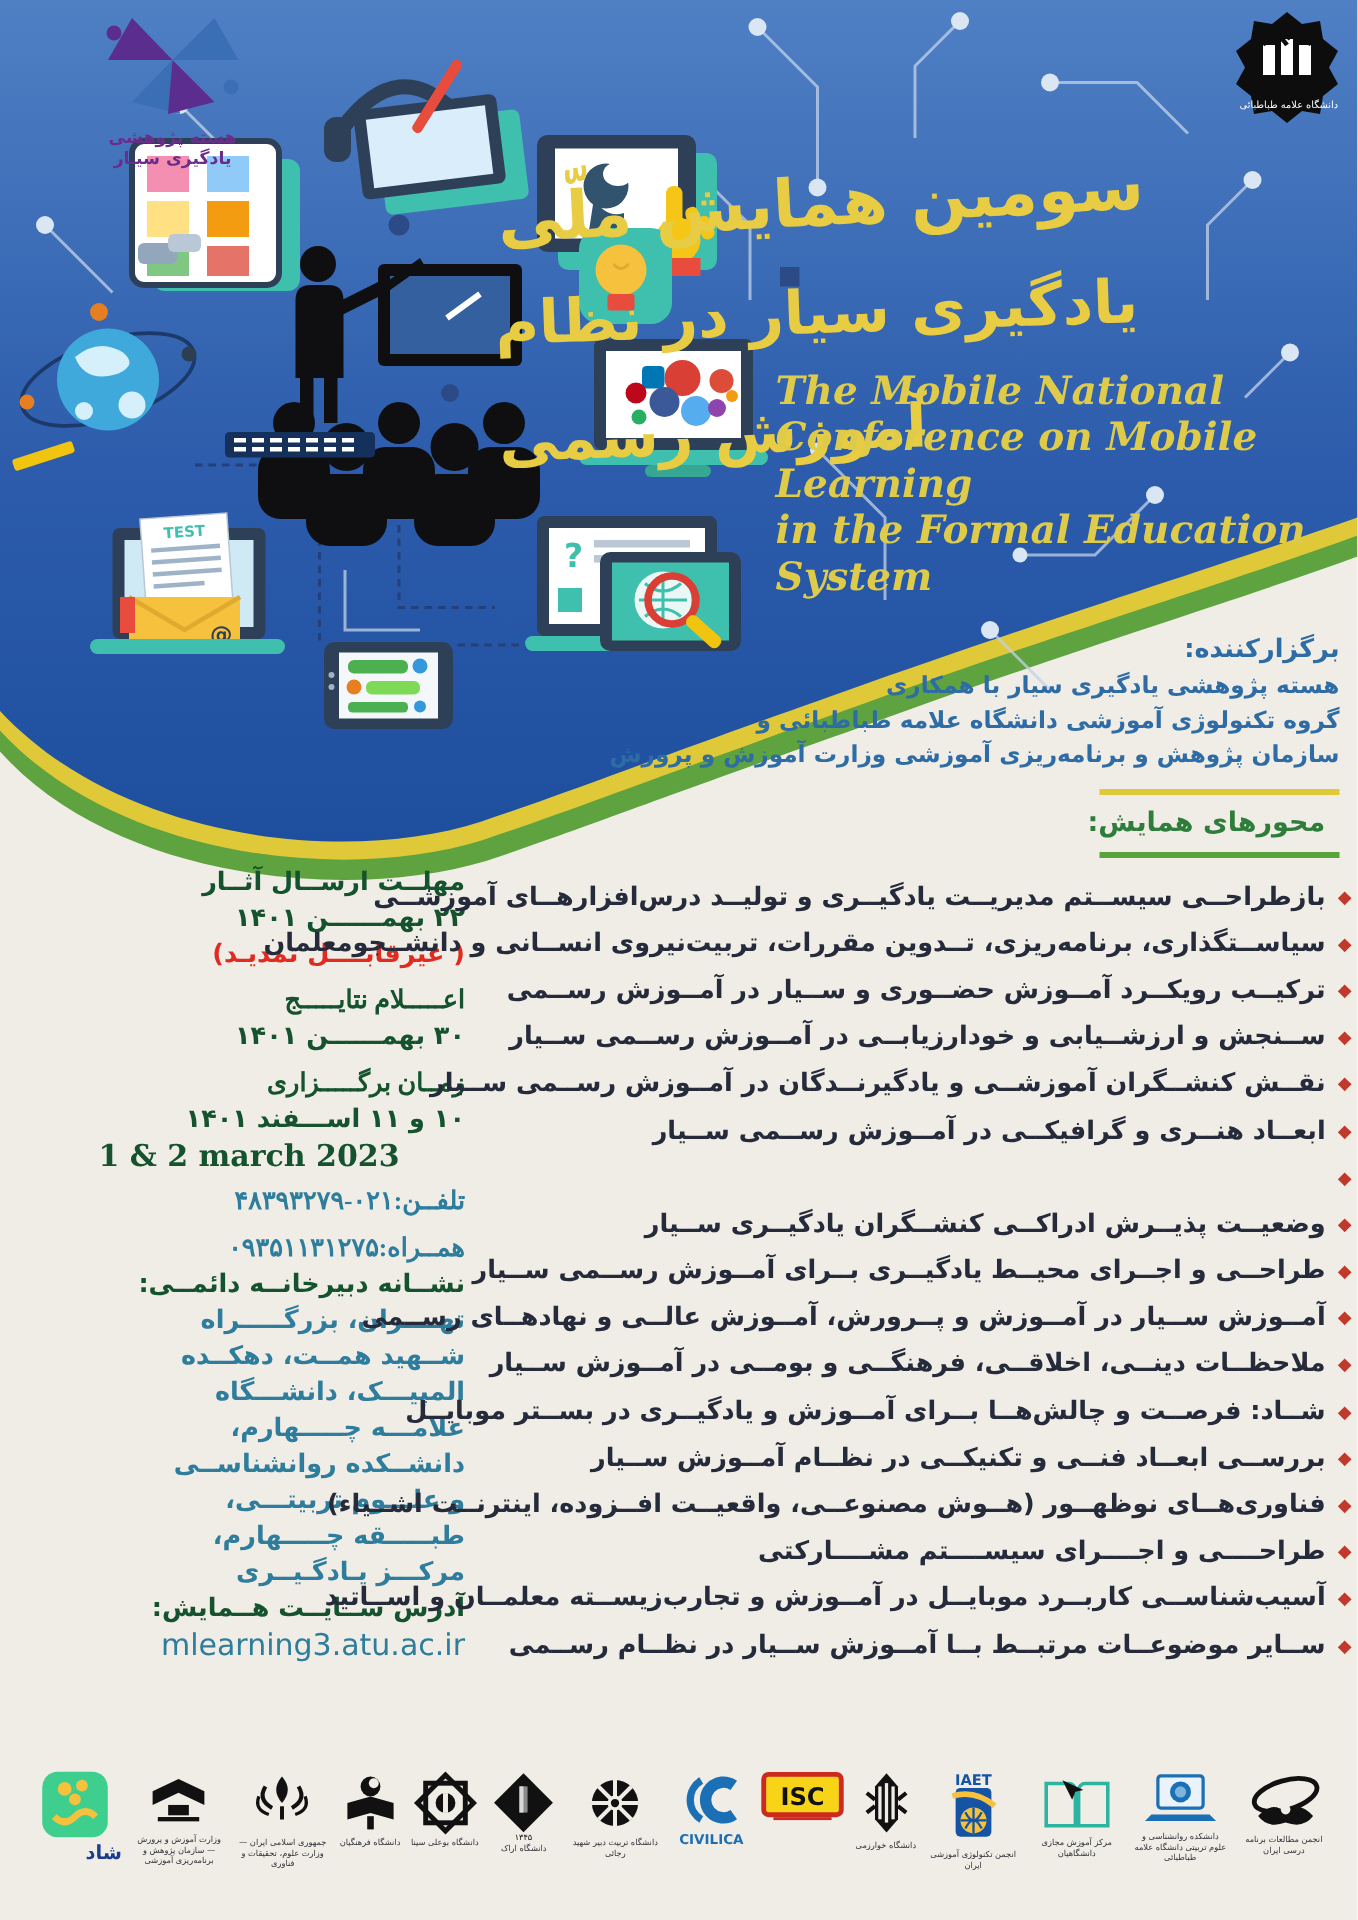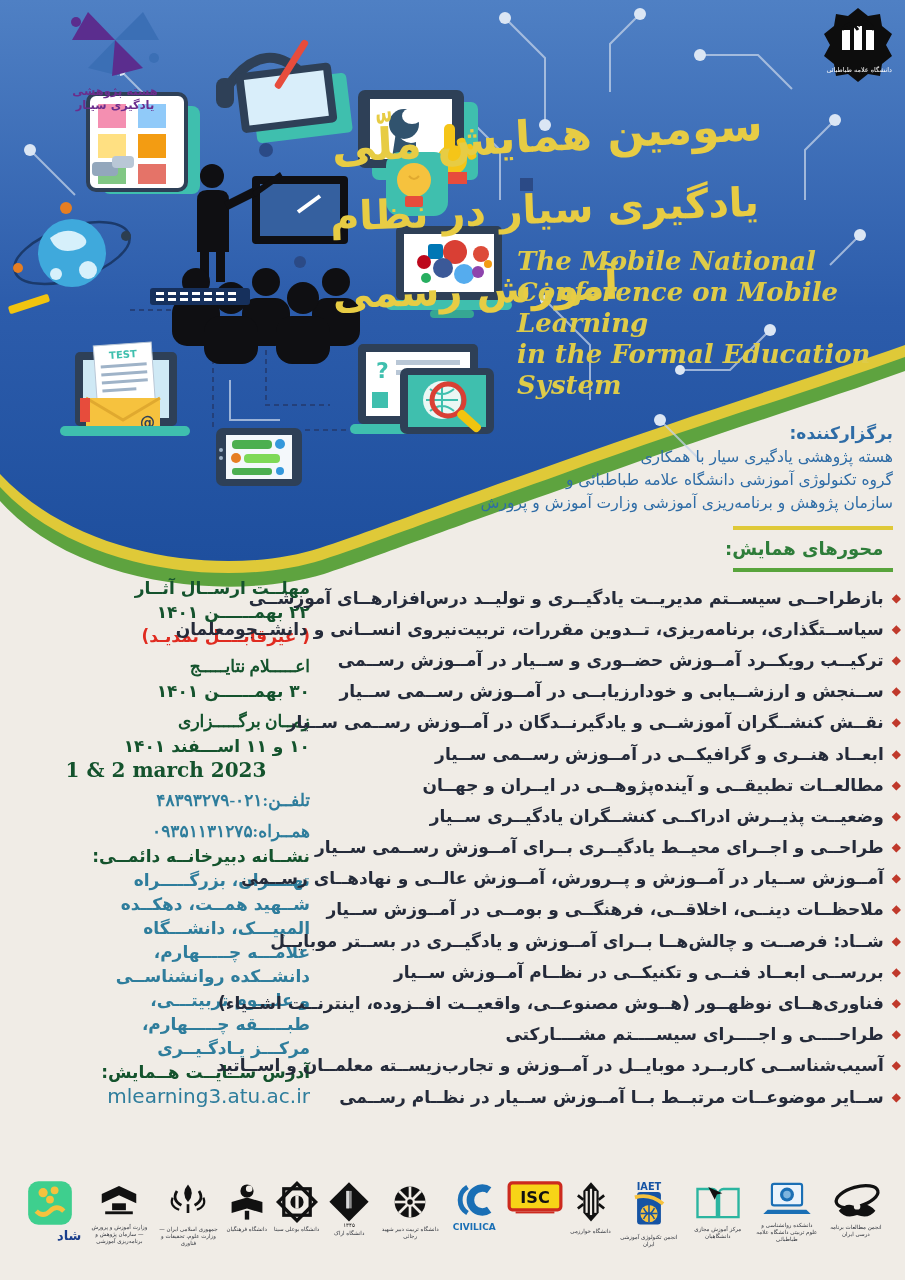--- a/index.html
+++ b/index.html
@@ -19,21 +19,21 @@
   .title-fa{right:14px;top:78px;width:560px;text-align:left;color:#e7cc44;direction:rtl;z-index:2;}
   .title-fa .l1{font-size:44px;font-weight:bold;line-height:80px;transform:rotate(-3deg);transform-origin:right;}
   .title-fa .l2{font-size:40px;font-weight:bold;line-height:78px;transform:rotate(-2deg);transform-origin:right;}
 
   
   .title-en{left:517px;top:246px;color:#decb49;font-family:"DejaVu Serif",serif;font-style:italic;font-weight:bold;font-size:26px;line-height:31px;z-index:2;}
 
   
   .organizer{right:12px;top:420px;width:500px;direction:rtl;text-align:right;z-index:2;}
   .organizer .head{color:#2e6ca6;font-weight:bold;font-size:17px;line-height:26px;}
-  .organizer .line{color:#2e6ca6;font-weight:normal;font-size:15.5px;line-height:23px;}
+  .organizer .line{color:#2e6ca6;font-weight:bold;font-size:15.5px;line-height:23px;}
 
   
   .topics-head{right:12px;top:526px;width:168px;text-align:left;z-index:2;}
   .rule-yellow{height:4px;background:#dfc938;width:160px;margin-left:auto;}
   .rule-green{height:4px;background:#58a43c;width:160px;margin-left:auto;}
   .topics-head .t{color:#2e7d3a;font-weight:bold;font-size:18px;line-height:26px;margin:6px 0;direction:rtl;}
 
   
   .sidebar{left:22px;top:576px;width:288px;direction:rtl;text-align:right;z-index:2;}
   .sidebar div{font-weight:bold;font-size:17px;line-height:24px;}
@@ -370,21 +370,20 @@
       <li>
           <span class="blt">◆</span>
           <span>نقــش کنشــگران آموزشــی و یادگیرنــدگان در آمــوزش رســمی ســیار</span>
         </li>
       <li>
           <span class="blt">◆</span>
           <span>ابعــاد هنــری و گرافیکــی در آمــوزش رســمی ســیار</span>
         </li>
       <li>
           <span class="blt">◆</span>
-          <span>مطالعــات تطبیقــی و آینده‌پژوهــی در ایــران و جهــان</span>
         </li>
       <li>
           <span class="blt">◆</span>
           <span>وضعیــت پذیــرش ادراکــی کنشــگران یادگیــری ســیار</span>
         </li>
       <li>
           <span class="blt">◆</span>
           <span>طراحــی و اجــرای محیــط یادگیــری بــرای آمــوزش رســمی ســیار</span>
         </li>
       <li>

